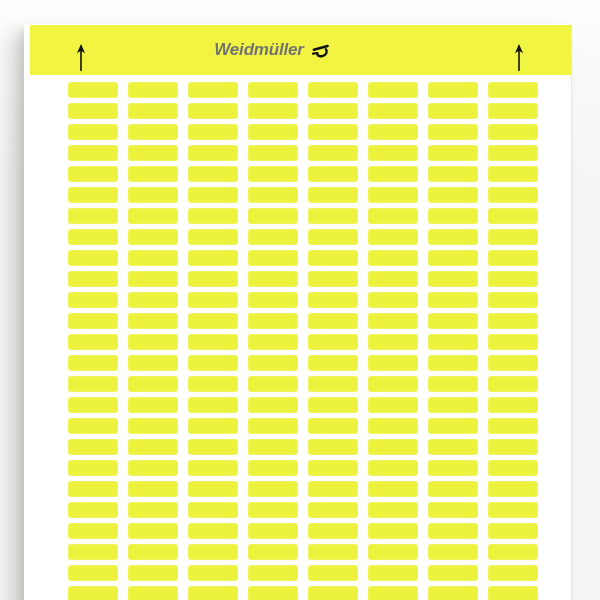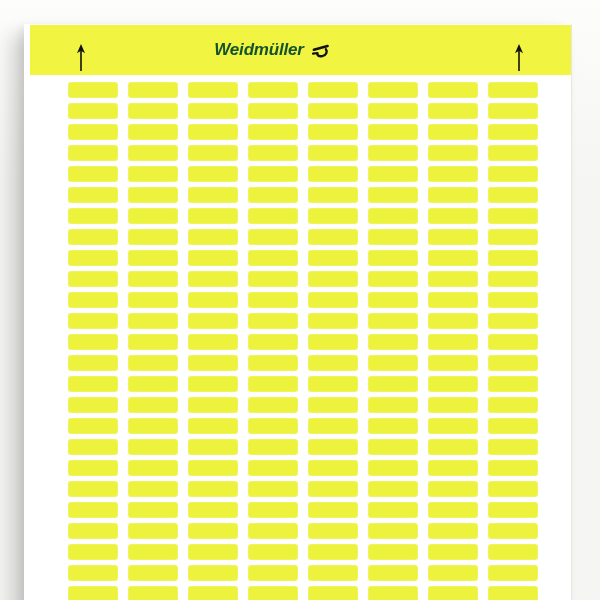--- a/index.html
+++ b/index.html
@@ -35,21 +35,21 @@
     position:absolute;
     left:0;right:0;top:0;height:100%;
     display:flex;align-items:center;justify-content:center;
     transform:translateX(-28px);
   }
   .brand{
     font-size:17px;
     font-weight:bold;
     font-style:italic;
     letter-spacing:-0.2px;
-    color:#14532d;
+    color:#737373;
     white-space:nowrap;
   }
   .logo-mark{
     margin-left:6px;
     width:21px;height:17px;
     transform:translateY(1px);
   }
   .grid{
     position:absolute;
     left:44px;top:58px;

